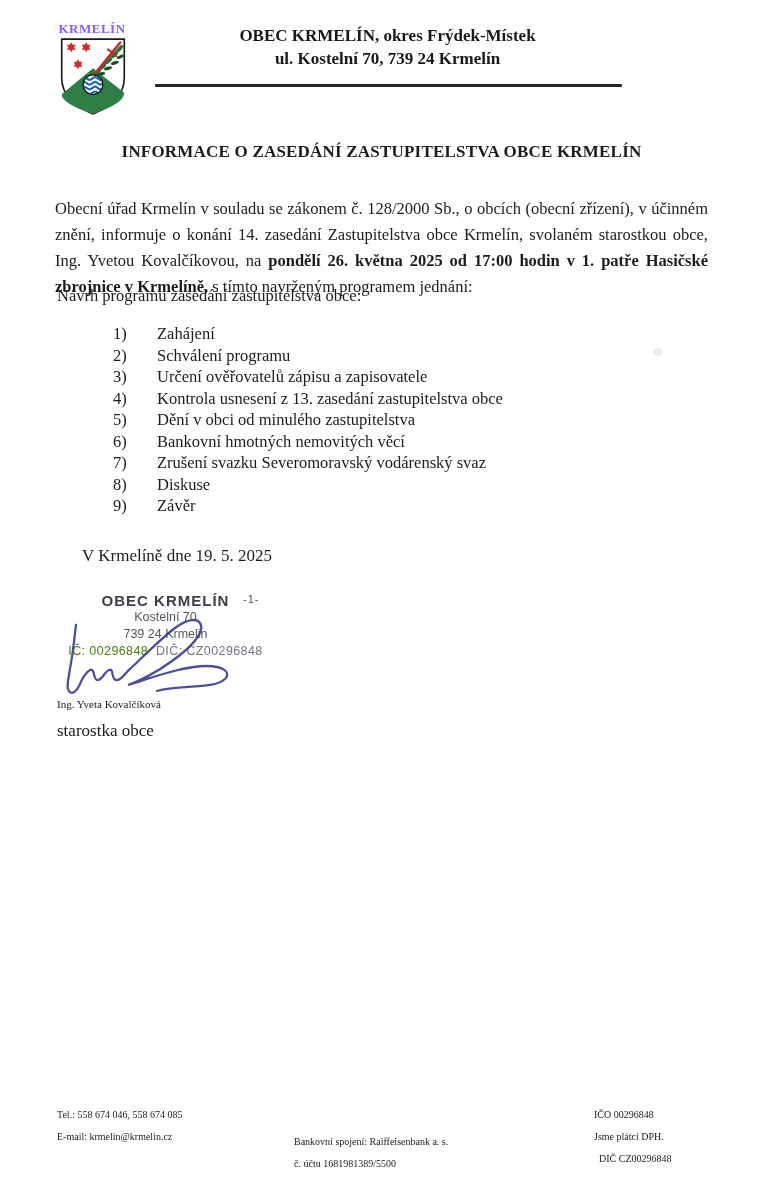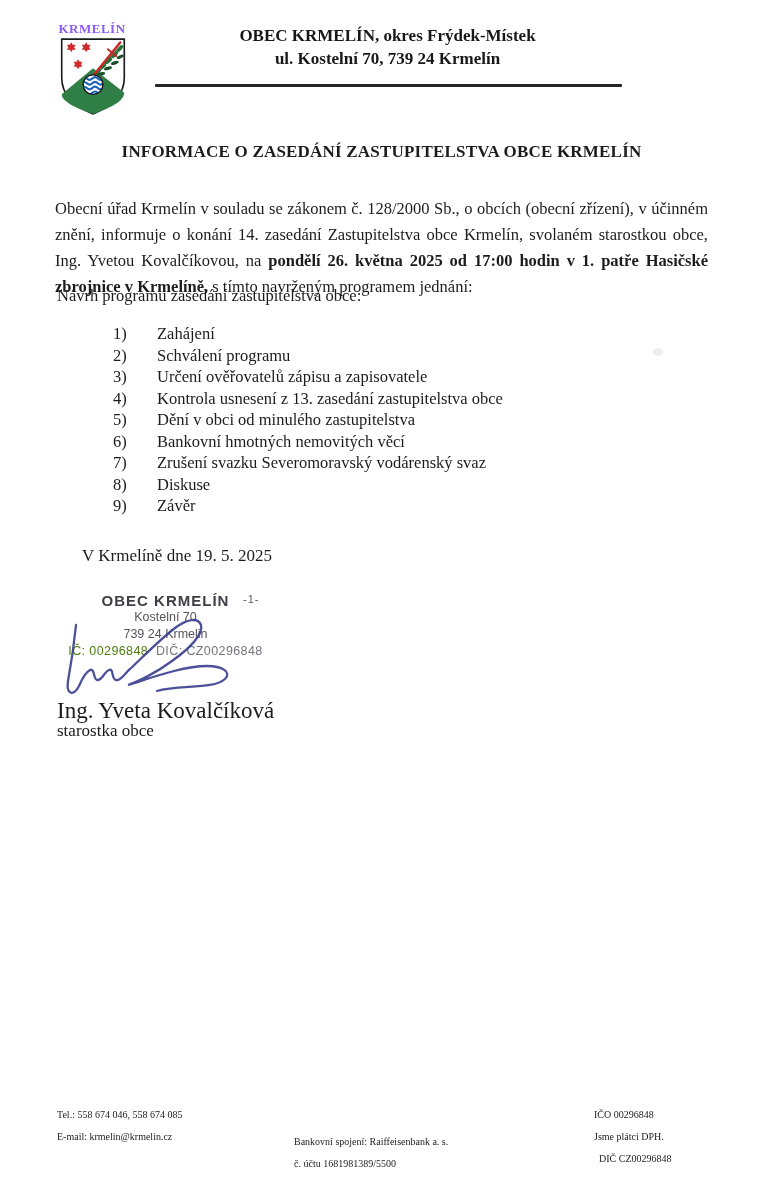--- a/index.html
+++ b/index.html
@@ -63,21 +63,21 @@
   .stamp-dic  { color: #74747e; margin-top: 22px; }
 
   .page-marker {
     position: absolute; left: 243px; top: 593px;
     font-family: "Liberation Sans", sans-serif; font-size: 11px;
     color: #55555c; letter-spacing: 1px;
   }
 
   .signature-svg { position: absolute; left: 56px; top: 615px; }
 
-  .signatory-name { position: absolute; left: 57px; top: 698px; font-size: 23px; }
+  .signatory-name { position: absolute; left: 57px; top: 698px; font-size: 11px; }
   .signatory-role { position: absolute; left: 57px; top: 721px; font-size: 17px; }
 
   
   .footer-col { position: absolute; top: 1104px; font-size: 10px; line-height: 22px; }
   .footer-col1 { left: 57px; }
   .footer-col2 { left: 294px; margin-top: 27px; }
   .footer-col3 { left: 594px; }
   .footer-indent { padding-left: 5px; }
 
   

